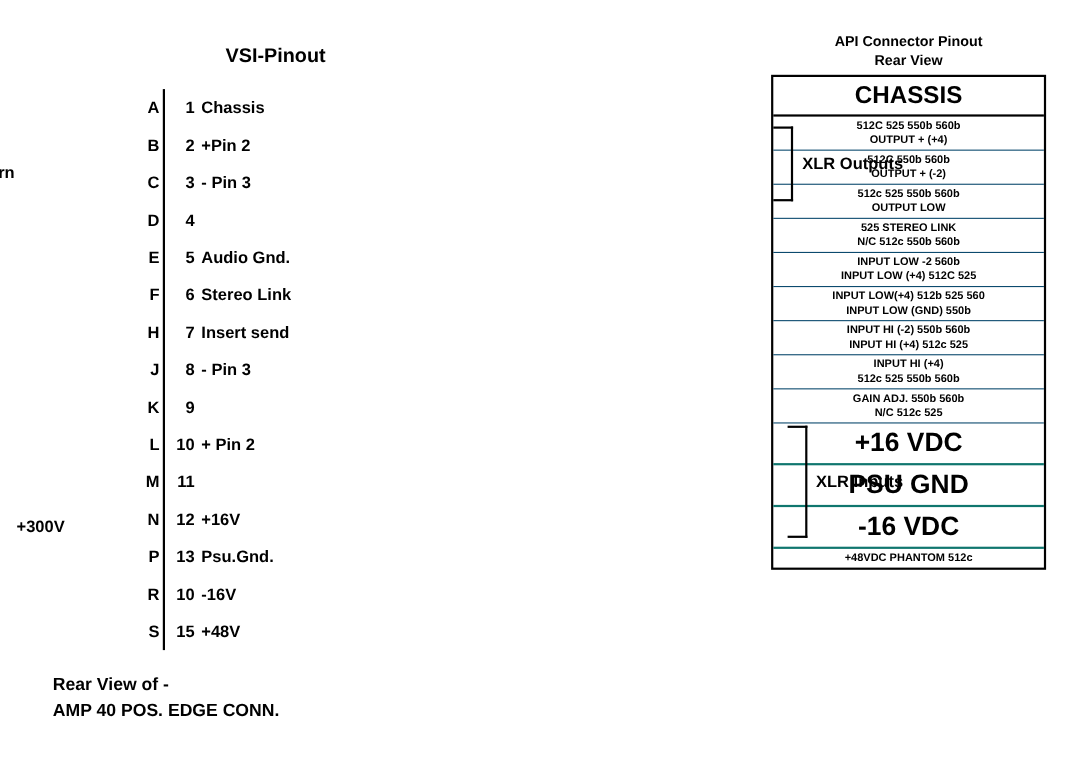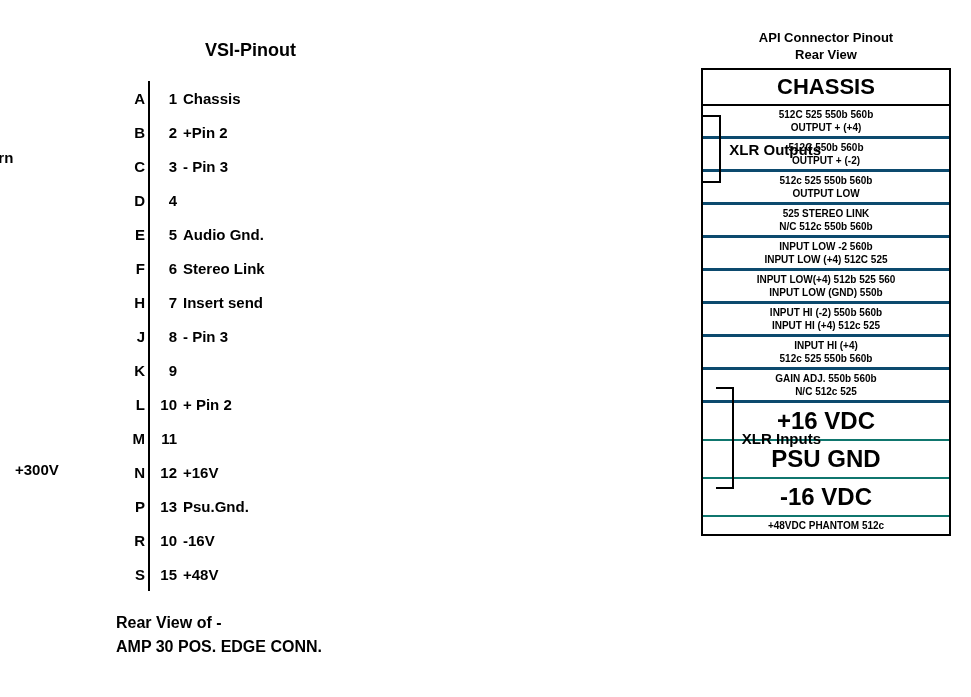--- a/index.html
+++ b/index.html
@@ -53,21 +53,21 @@
       text-align: center;
       margin-bottom: 6px;
     }
 
     .api-table {
       border: 2px solid #000;
       width: 100%;
     }
 
     .api-row {
-      border-bottom: 3px solid #0c4a6e;
+      border-bottom: 1px solid #0c4a6e;
       padding: 3px 6px;
       text-align: center;
     }
 
     .api-row:last-child {
       border-bottom: none;
     }
 
     .api-row.header-row {
       font-size: 22px;
@@ -85,21 +85,21 @@
 
     .api-row.xlarge-text {
       font-size: 24px;
       font-weight: 900;
       border-bottom: 2px solid #0f766e;
       padding: 4px 6px;
     }
 
     .bottom-text {
       margin-top: 20px;
-      margin-left: 96px;
+      margin-left: 28px;
       font-size: 16px;
       font-weight: bold;
       line-height: 1.5;
     }
 
     
     .pinout-container {
       position: relative;
       margin-top: 20px;
       margin-left: 100px;
@@ -187,21 +187,21 @@
       left: -200px;
       top: 68px; 
       font-size: 15px;
       font-weight: bold;
       white-space: nowrap;
     }
 
     .side-300v {
       position: absolute;
       left: -105px;
-      top: 380px; 
+      top: 390px; 
       font-size: 15px;
       font-weight: bold;
       white-space: nowrap;
     }
   </style>
 </head>
 <body>
 
 <div class="main-container">
 
@@ -314,21 +314,21 @@
       <div class="row">
         <span class="ltr">S</span>
         <span class="gap"></span>
         <span class="num">15</span>
         <span class="desc-text">+48V</span>
       </div>
     </div>
 
     <div class="bottom-text">
       <div>Rear View of -</div>
-      <div>AMP 30 POS. EDGE CONN.</div>
+      <div>AMP 40 POS. EDGE CONN.</div>
     </div>
   </div>
 
   <div class="right-section">
     <div class="api-title">API Connector Pinout</div>
     <div class="api-subtitle">Rear View</div>
     <div class="api-table">
 
       <div class="api-row header-row">CHASSIS</div>
 

